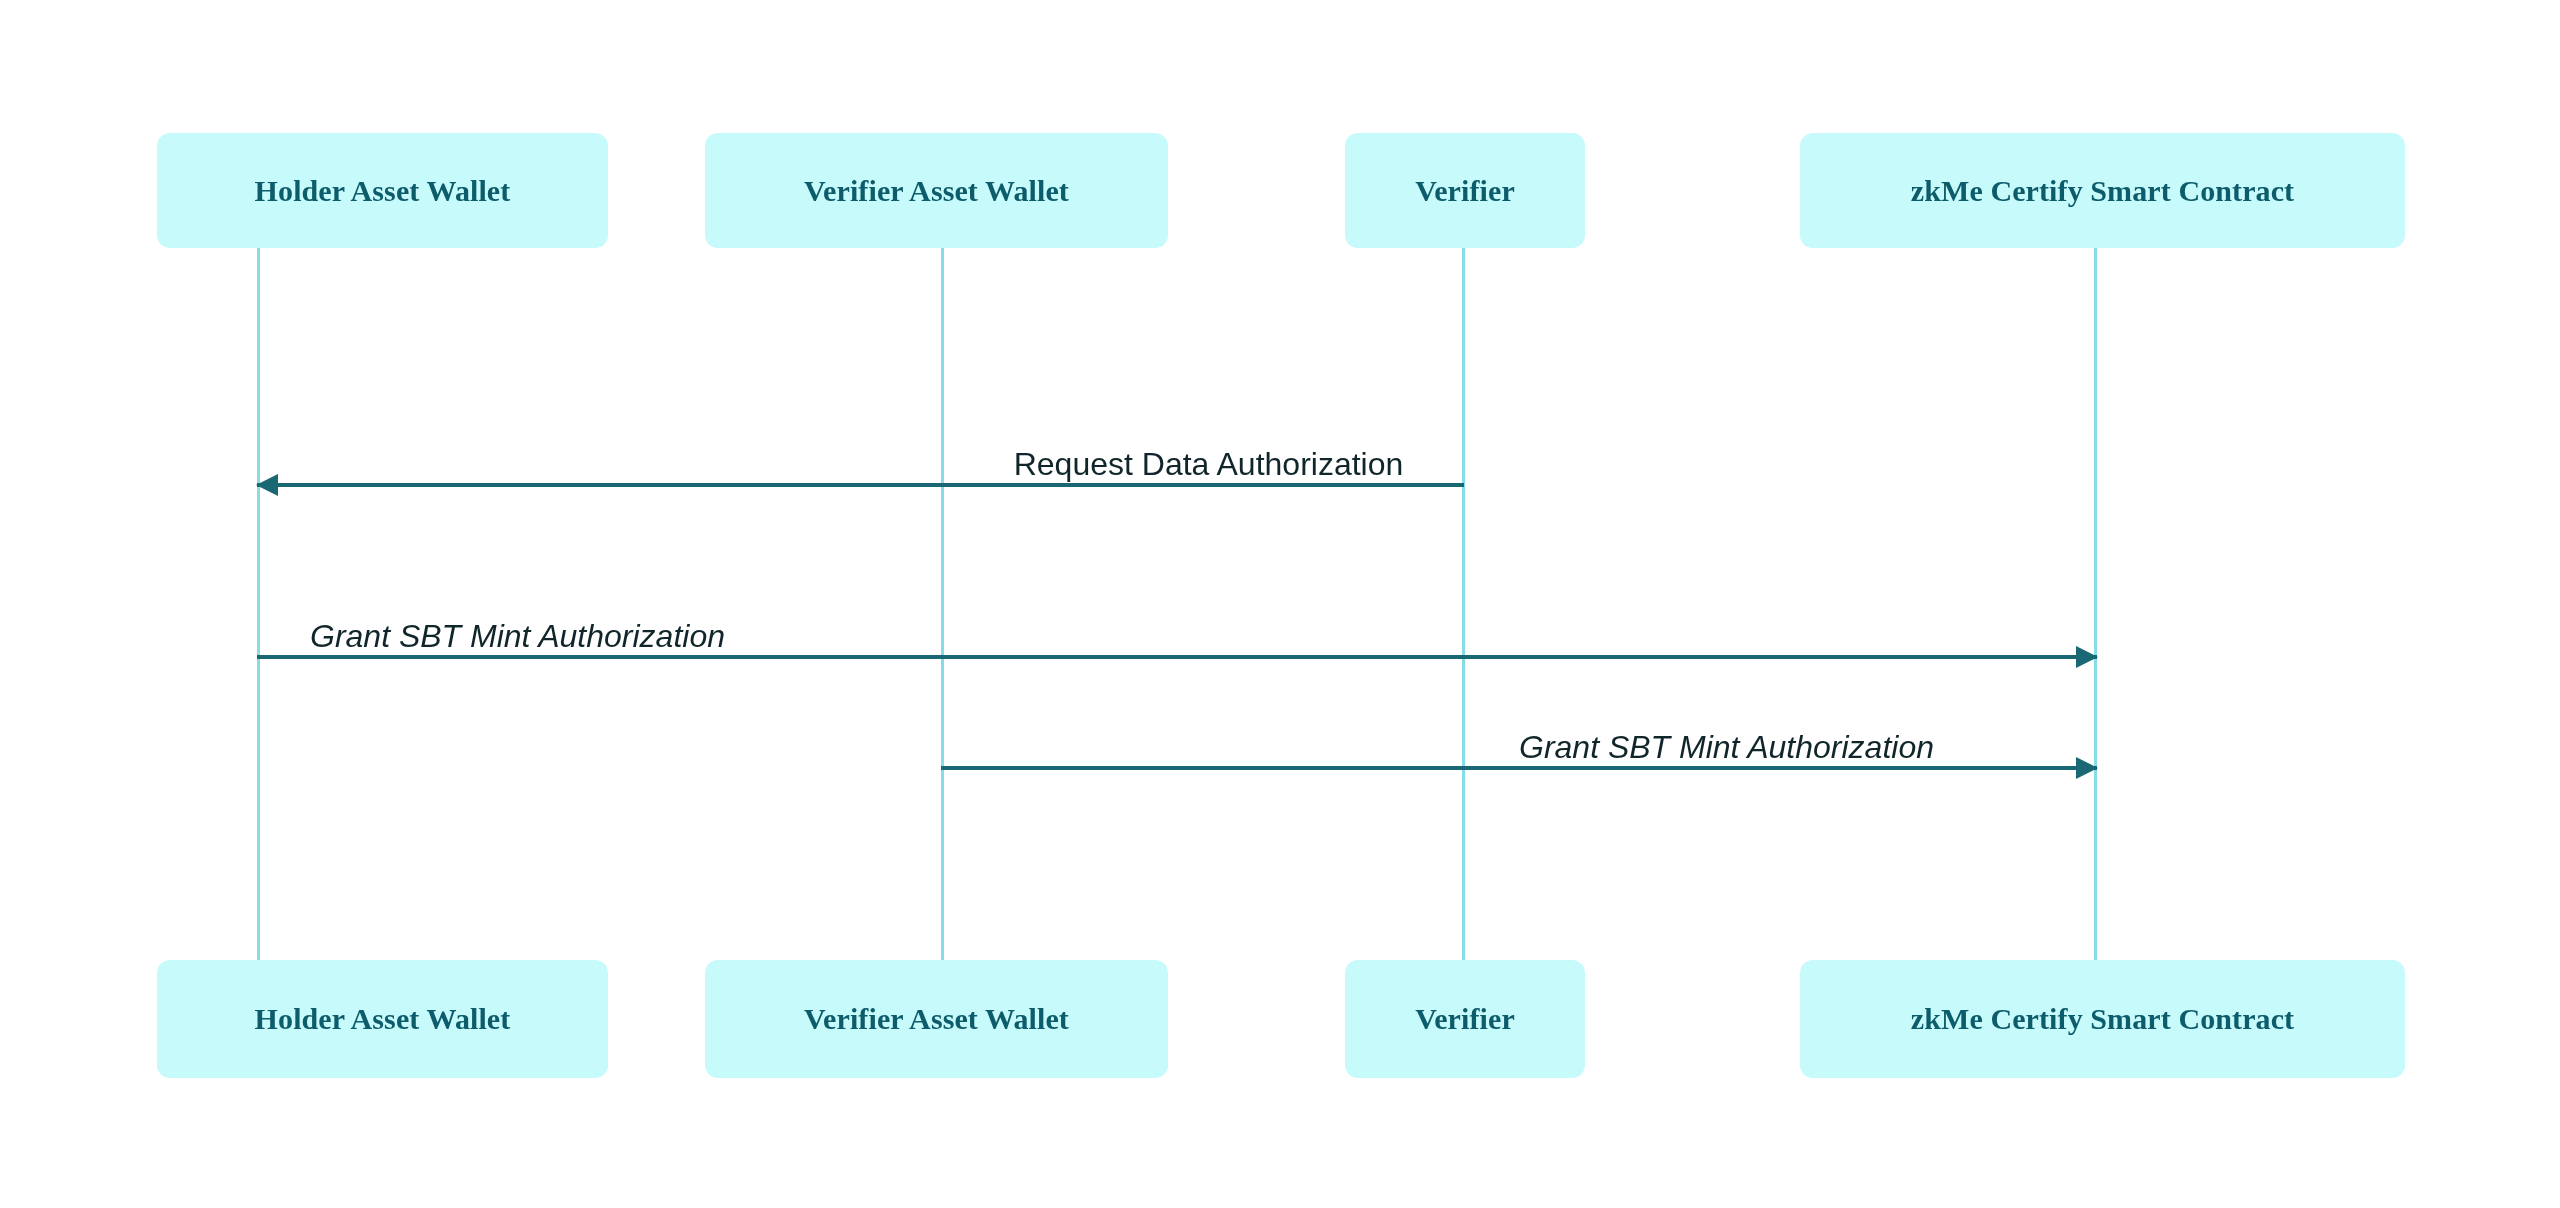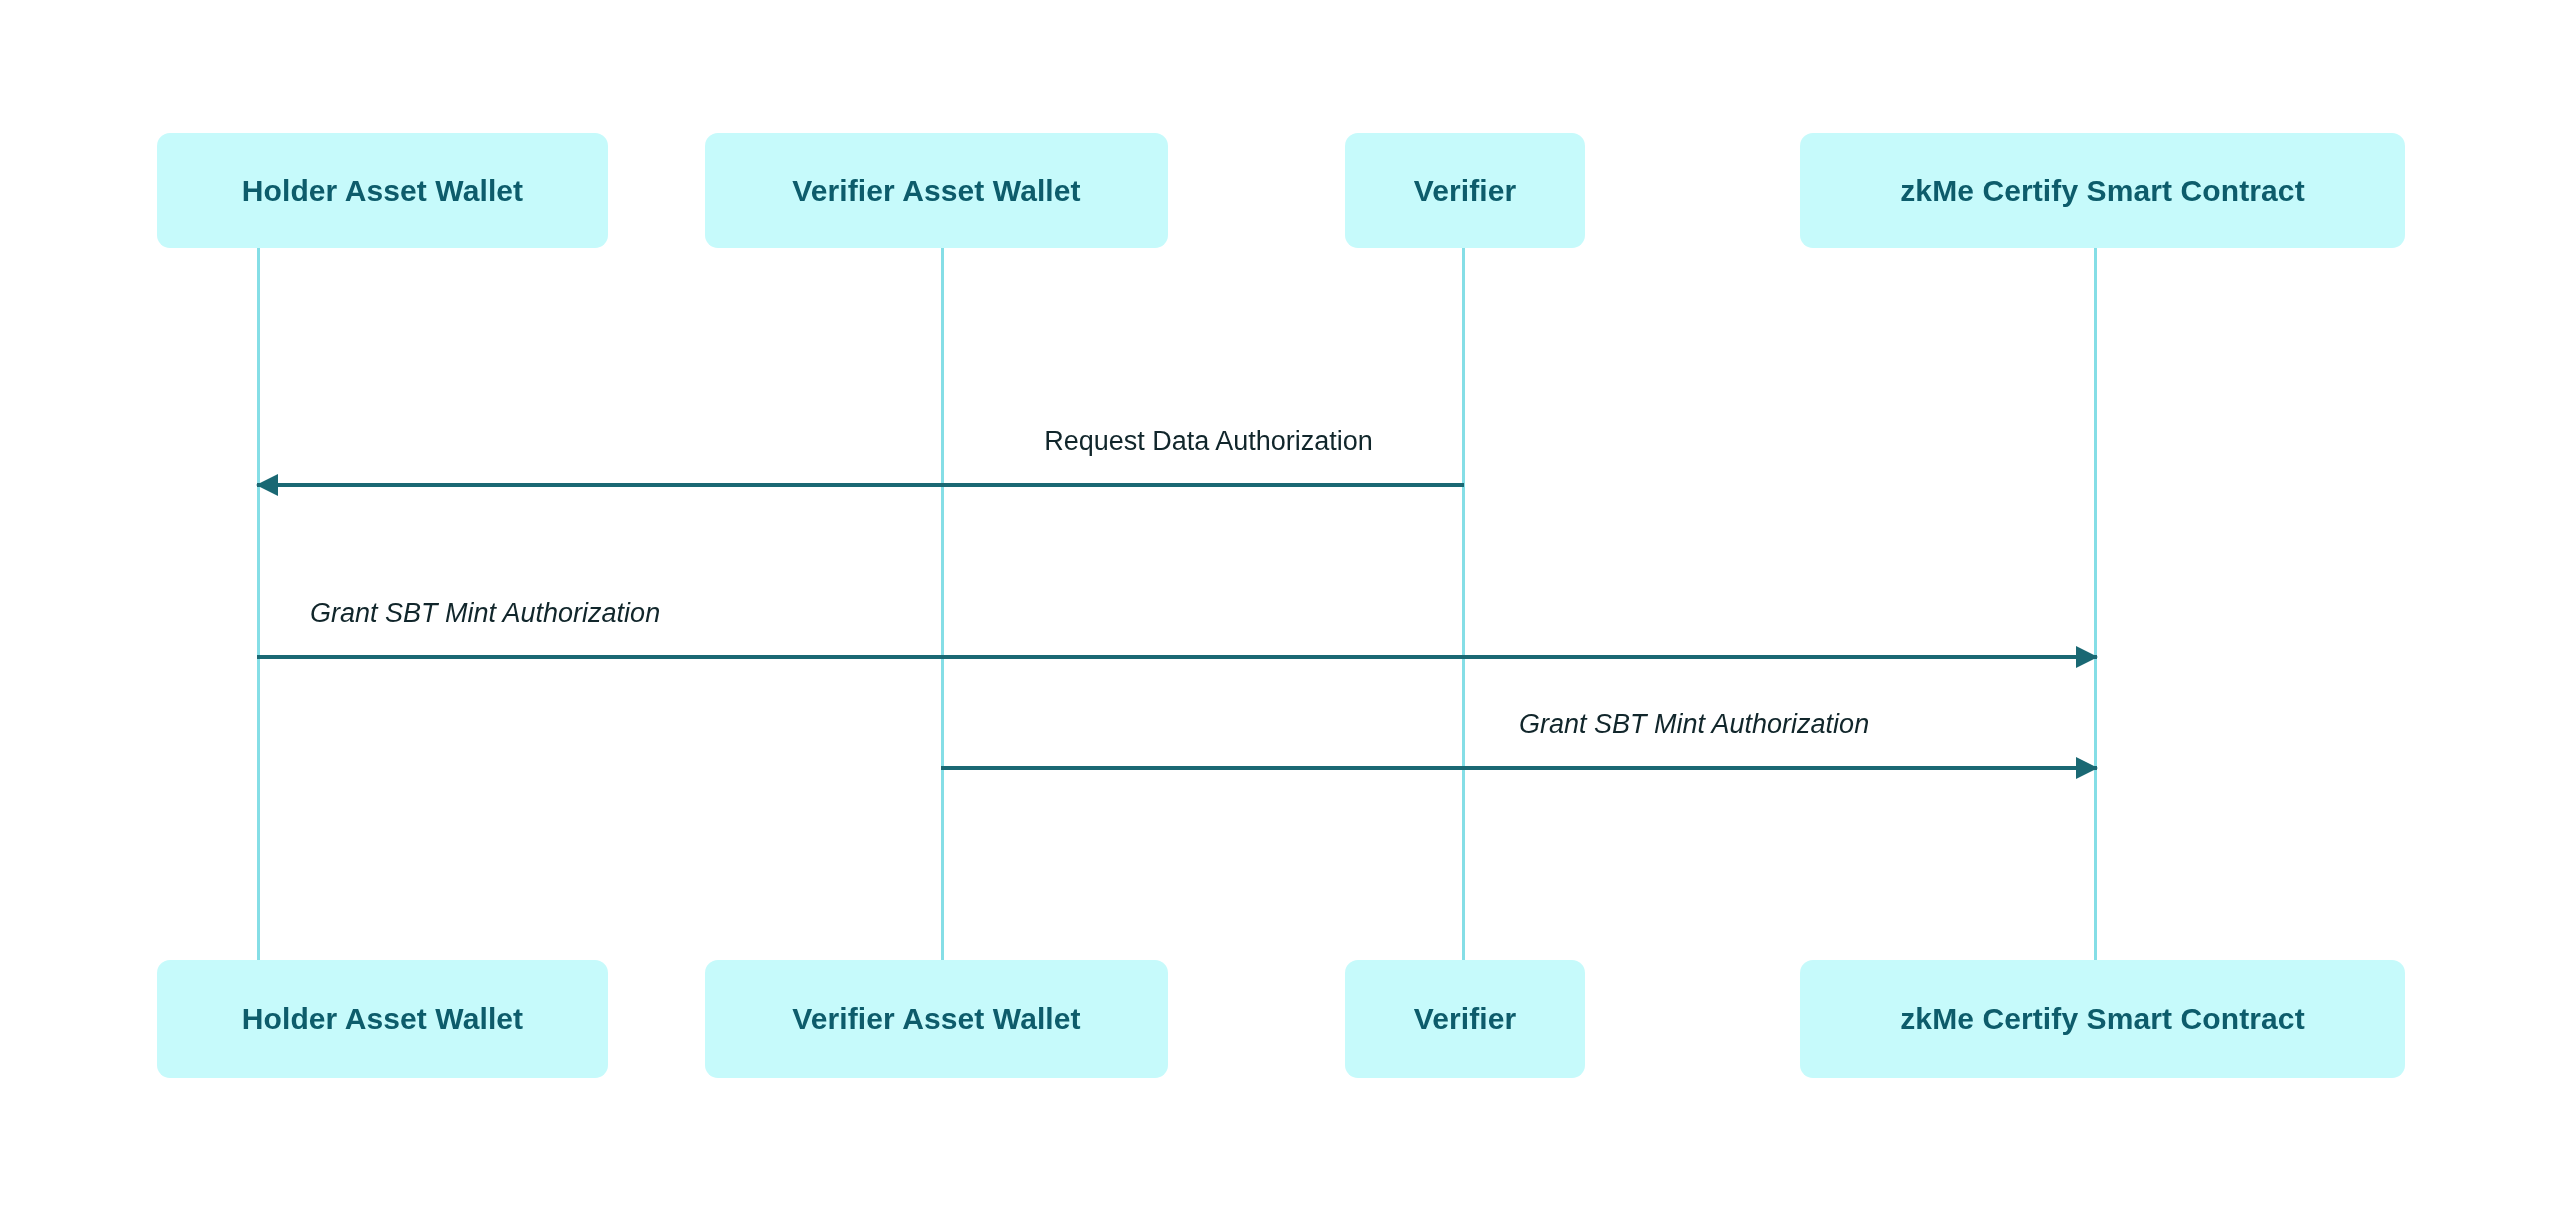--- a/index.html
+++ b/index.html
@@ -33,21 +33,21 @@
     position: absolute;
     box-sizing: border-box;
     background: #C6FAFB;
     border-radius: 13px;
     display: flex;
     align-items: center;
     justify-content: center;
     padding: 0 10px;
   }
   .participant-label {
-    font-family: Liberation Sans, sans-serif;
+    font-family: Liberation Serif, serif;
     font-size: 30px;
     font-weight: bold;
     color: #0D5C6B;
     letter-spacing: 0.1px;
     white-space: nowrap;
     line-height: 1;
   }
 
   
   .message {
@@ -74,26 +74,26 @@
     right: -1px;
     border-left: 22px solid #1A6873;
   }
   .arrowhead.left {
     left: -1px;
     border-right: 22px solid #1A6873;
   }
   .message-label {
     position: absolute;
     font-family: "Liberation Sans", sans-serif;
-    font-size: 27px;
+    font-size: 32px;
     font-weight: normal;
     color: #11262B;
     white-space: nowrap;
     line-height: 1;
-    bottom: 28px;
+    bottom: 3px;
   }
   .message-label.centered {
     left: 50%;
     transform: translateX(-50%);
   }
   .message-label.from-left {
     left: 0;
     font-style: italic;
   }
 </style>

